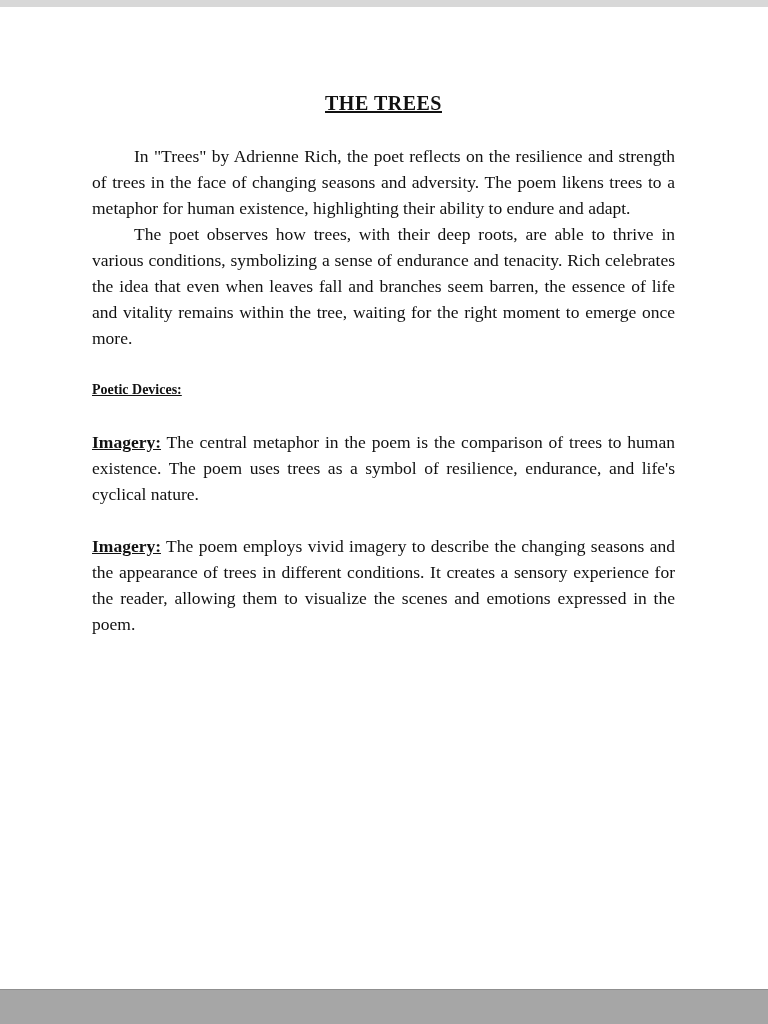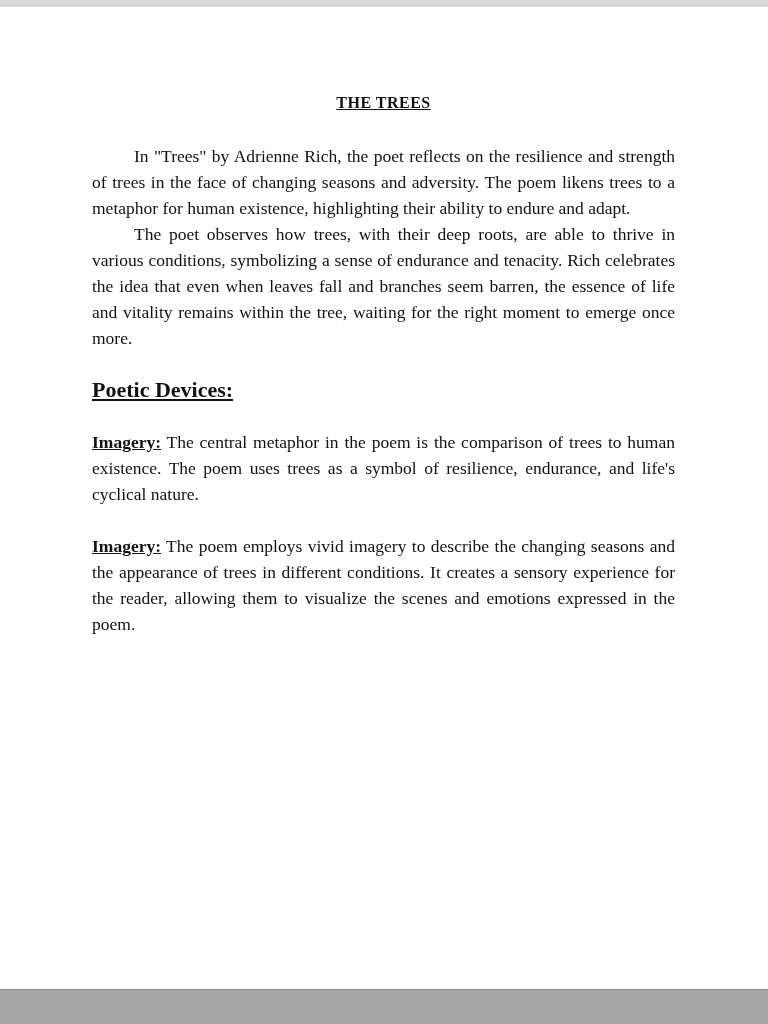--- a/index.html
+++ b/index.html
@@ -31,36 +31,36 @@
   }
   .page {
     position: absolute;
     top: 7px; left: 0;
     width: 768px; height: 982px;
     background: #ffffff;
     color: #111111;
     padding: 83px 93px 0 92px;
   }
   .doc-title {
-    font-size: 16px;
+    font-size: 20px;
     line-height: 26px;
     font-weight: bold;
     text-align: center;
     text-decoration: underline;
     margin-bottom: 27px;
     letter-spacing: 0.5px;
   }
   .para {
     font-size: 17.5px;
     line-height: 26px;
     text-align: justify;
   }
   .para.indent { text-indent: 42px; }
   .section-heading {
-    font-size: 22px;
+    font-size: 14px;
     line-height: 26px;
     font-weight: bold;
     text-decoration: underline;
     margin-top: 26px;
     margin-bottom: 26px;
   }
   .device-para { margin-bottom: 26px; }
   .device-term {
     font-weight: bold;
     text-decoration: underline;

